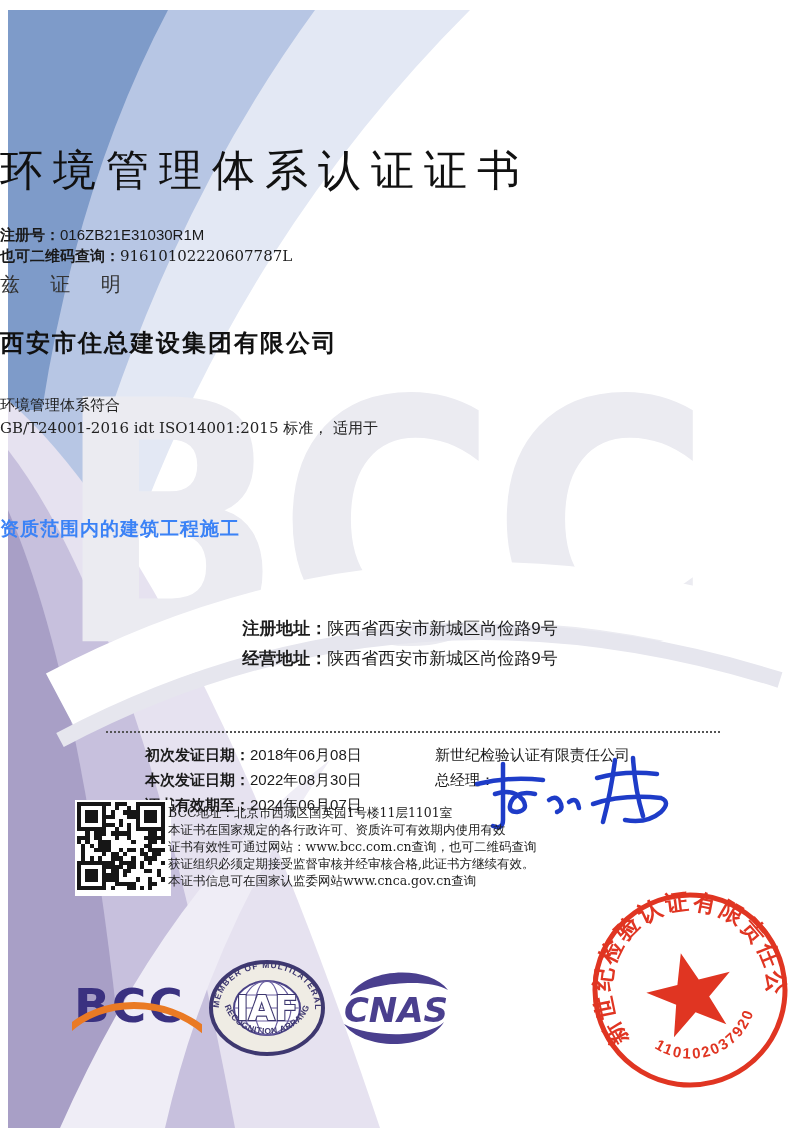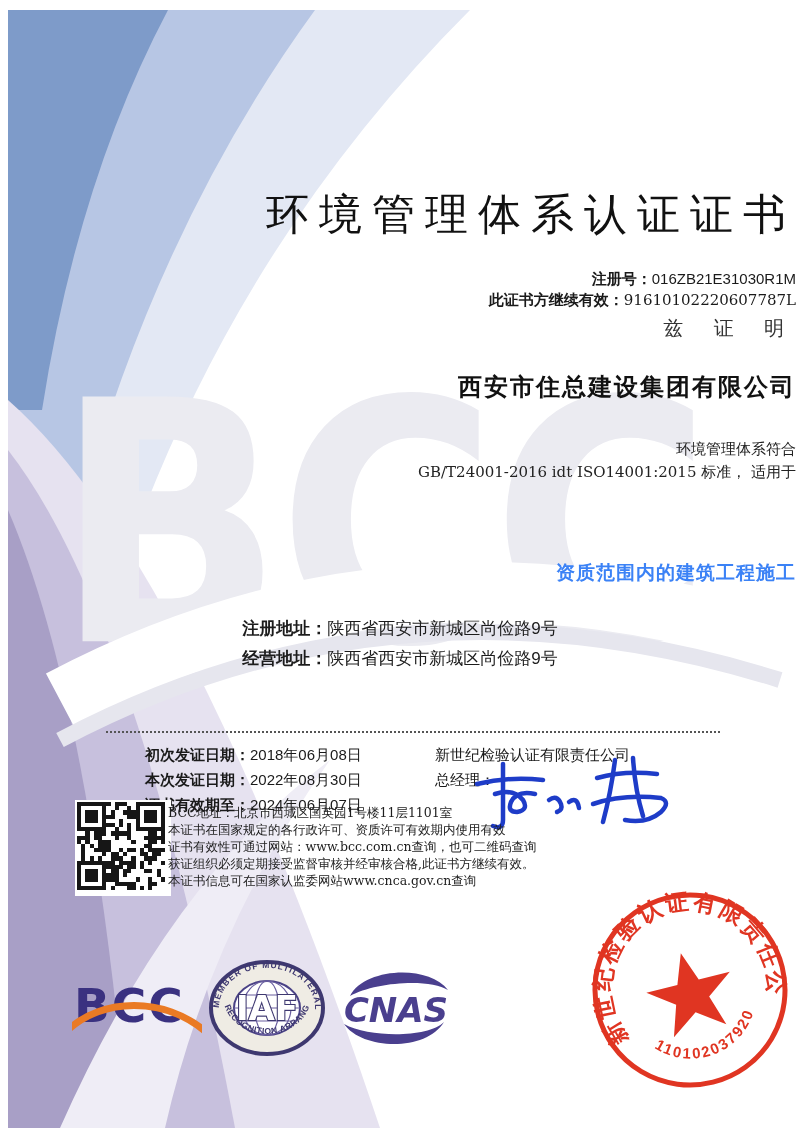--- a/index.html
+++ b/index.html
@@ -6,21 +6,21 @@
   body{background:#ffffff;font-family:"Liberation Sans", sans-serif;}
   .page{position:relative;width:800px;height:1128px;background:#ffffff;overflow:hidden;}
   .bg-svg{position:absolute;left:0;top:0;z-index:0;}
   .watermark{position:absolute;left:55px;top:330px;z-index:0;
     font-family:"DejaVu Sans", sans-serif;font-weight:bold;font-size:300px;
     letter-spacing:-6px;color:#ebebf1;transform:scaleY(1.12);transform-origin:top left;
     user-select:none;}
   .wm-swoosh{position:absolute;left:0;top:0;z-index:0;}
   .content{position:absolute;left:0;top:0;width:800px;height:1128px;z-index:2;}
   .abs{position:absolute;}
-  .ctr{left:0;width:796px;text-align:right;margin-top:44px;}
+  .ctr{left:0;width:796px;text-align:left;}
   .title{top:142px;font-family:"DejaVu Serif", serif;font-size:43px;color:#111;
     letter-spacing:10px;font-weight:500;}
   .regline{font-size:15px;color:#1a1a1a;}
   .regline .lbl{font-weight:bold;}
   .reg1{top:226px;}
   .reg2{top:247px;font-family:"DejaVu Serif", serif;}
   .reg2 .lbl{font-family:"Liberation Sans", sans-serif;}
   .certify{top:271px;font-family:"DejaVu Serif", serif;font-size:20px;color:#333;letter-spacing:12px;}
   .company{top:327px;font-size:24px;font-weight:bold;color:#111;letter-spacing:2px;}
   .conform{top:396px;font-family:"DejaVu Serif", serif;font-size:15px;color:#222;}
@@ -72,21 +72,21 @@
 
   <div class="content">
 
     <div class="abs ctr title">环境管理体系认证证书</div>
 
     <div class="abs ctr regline reg1">
       <span class="lbl">注册号：</span><span class="val">016ZB21E31030R1M</span>
     </div>
 
     <div class="abs ctr regline reg2">
-      <span class="lbl">此证书方继续有效：</span><span class="val">91610102220607787L</span>
+      <span class="lbl">也可二维码查询：</span><span class="val">91610102220607787L</span>
     </div>
 
     <div class="abs ctr certify">兹 证 明</div>
 
     <div class="abs ctr conform">环境管理体系符合</div>
 
     <div class="abs ctr company">西安市住总建设集团有限公司</div>
 
     <div class="abs ctr standard">GB/T24001-2016 idt ISO14001:2015 标准，  适用于</div>
 

